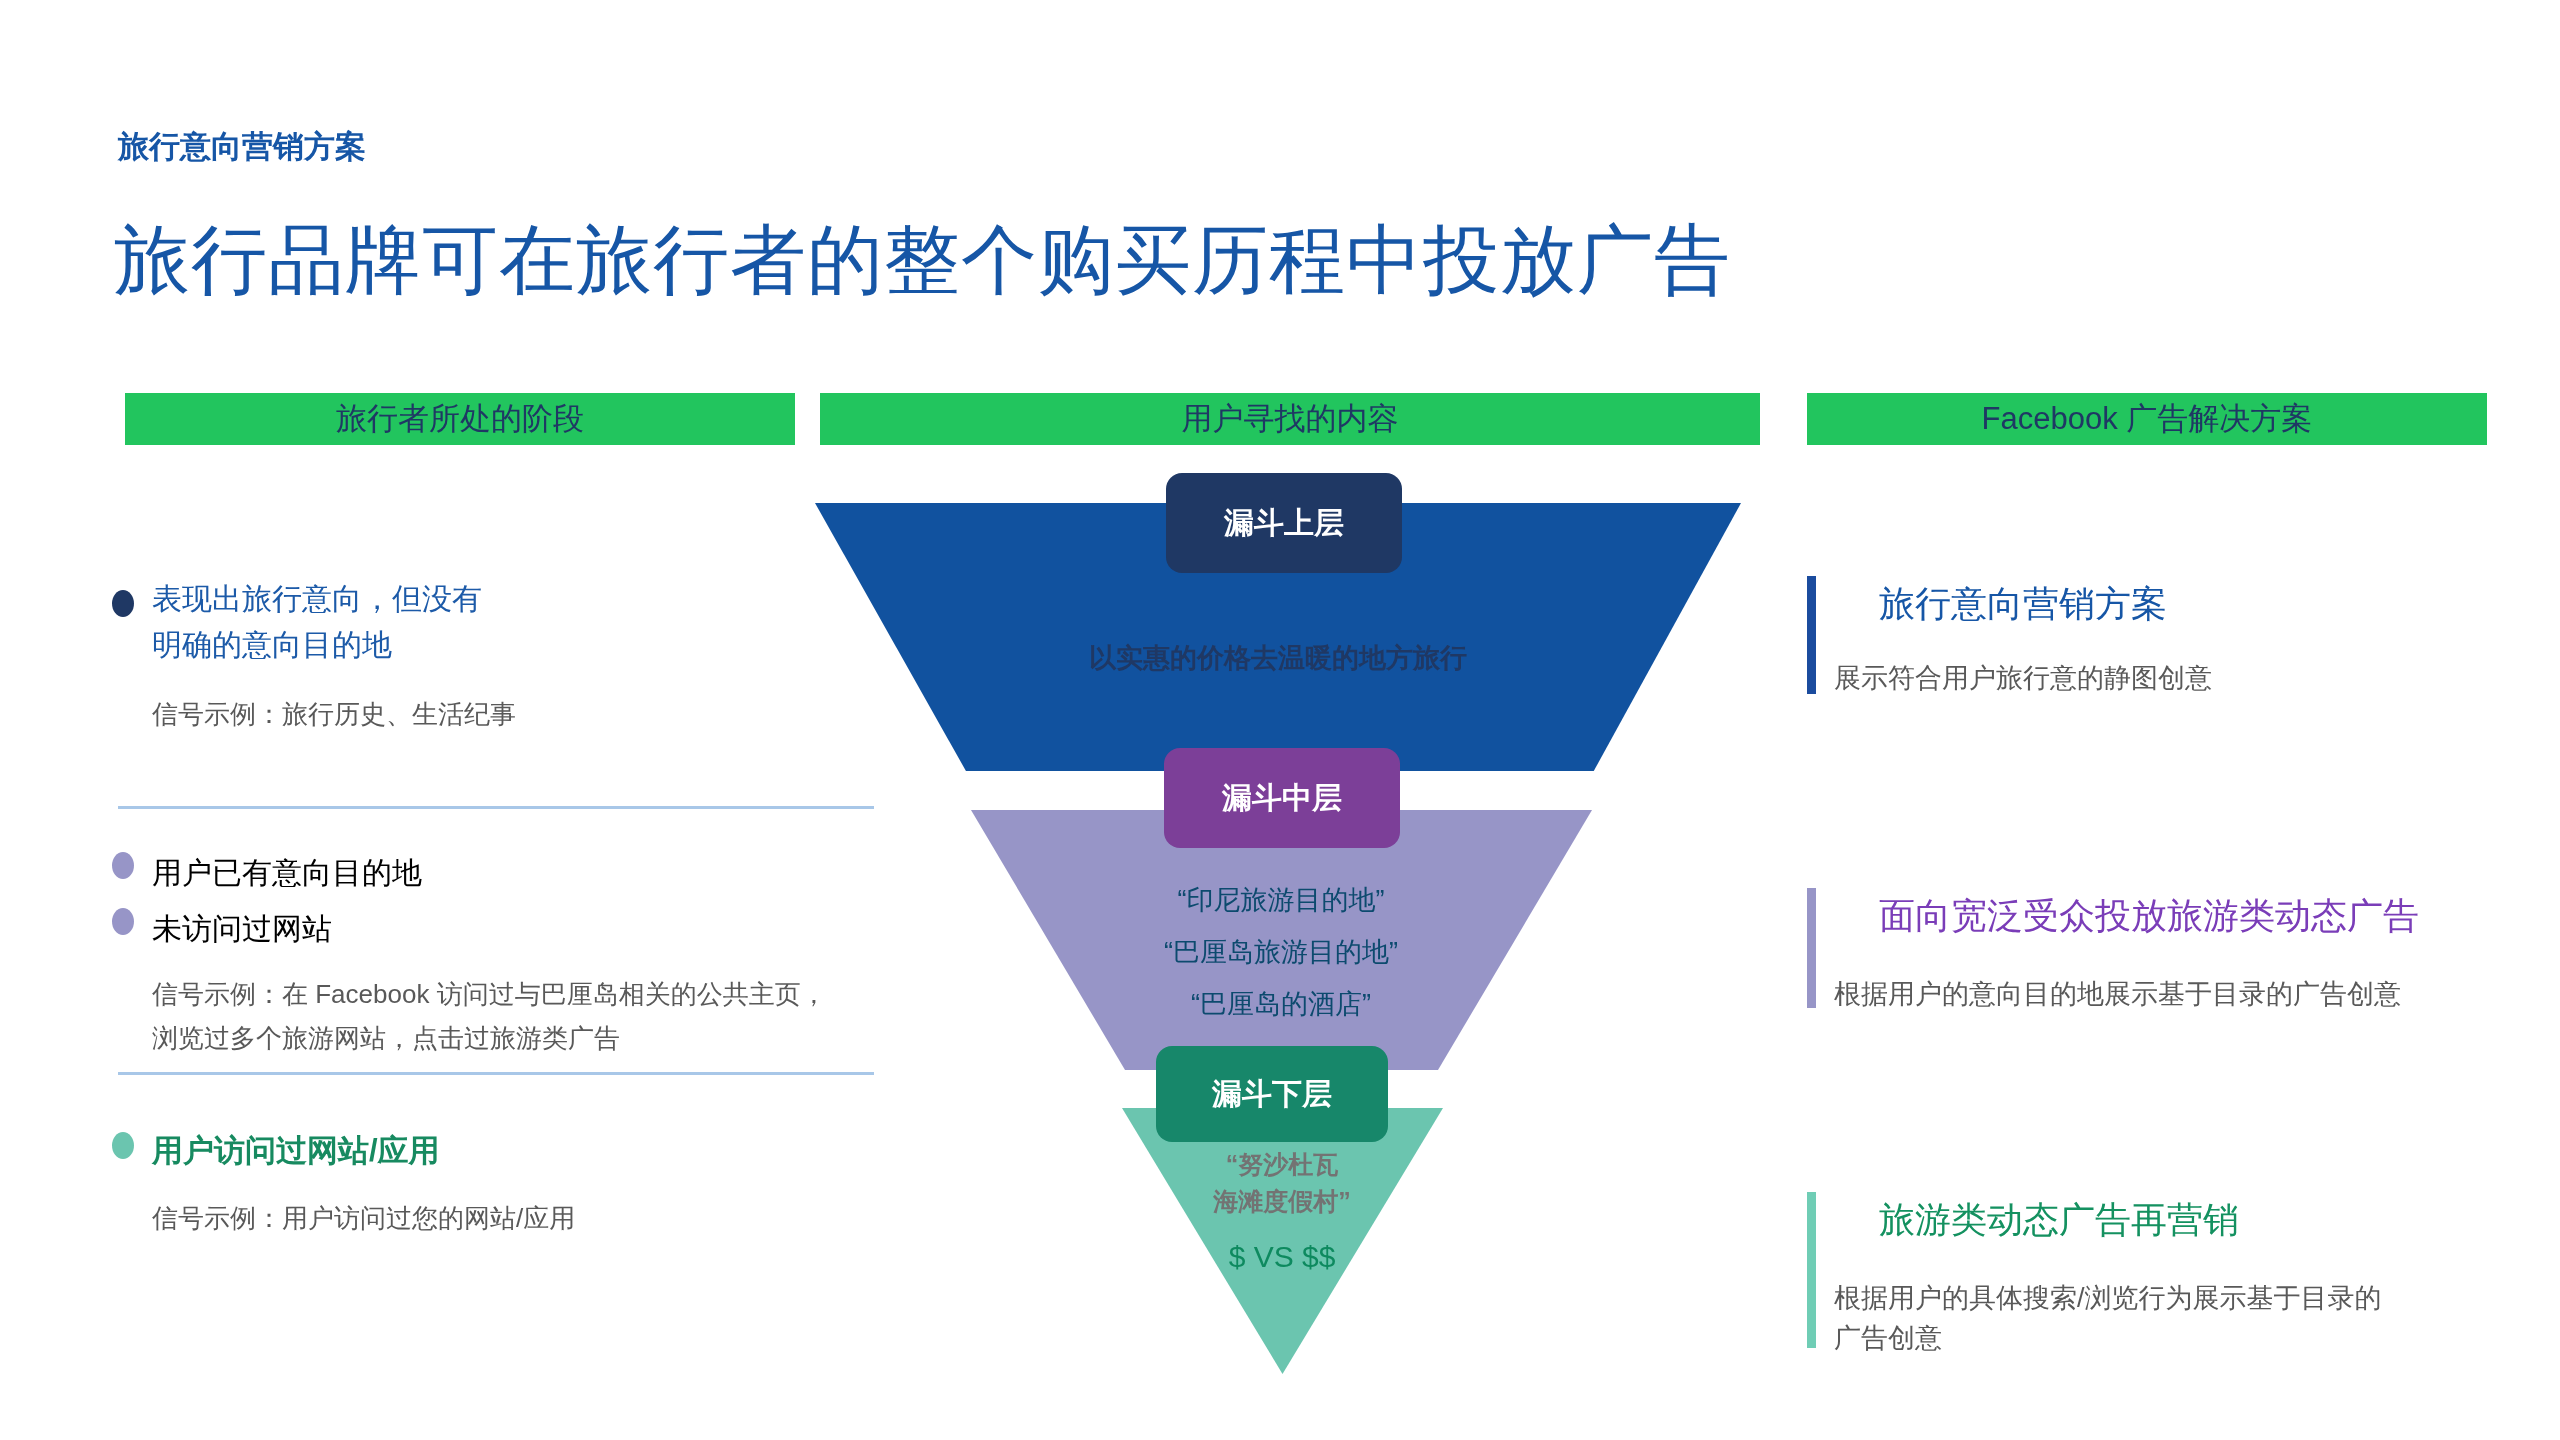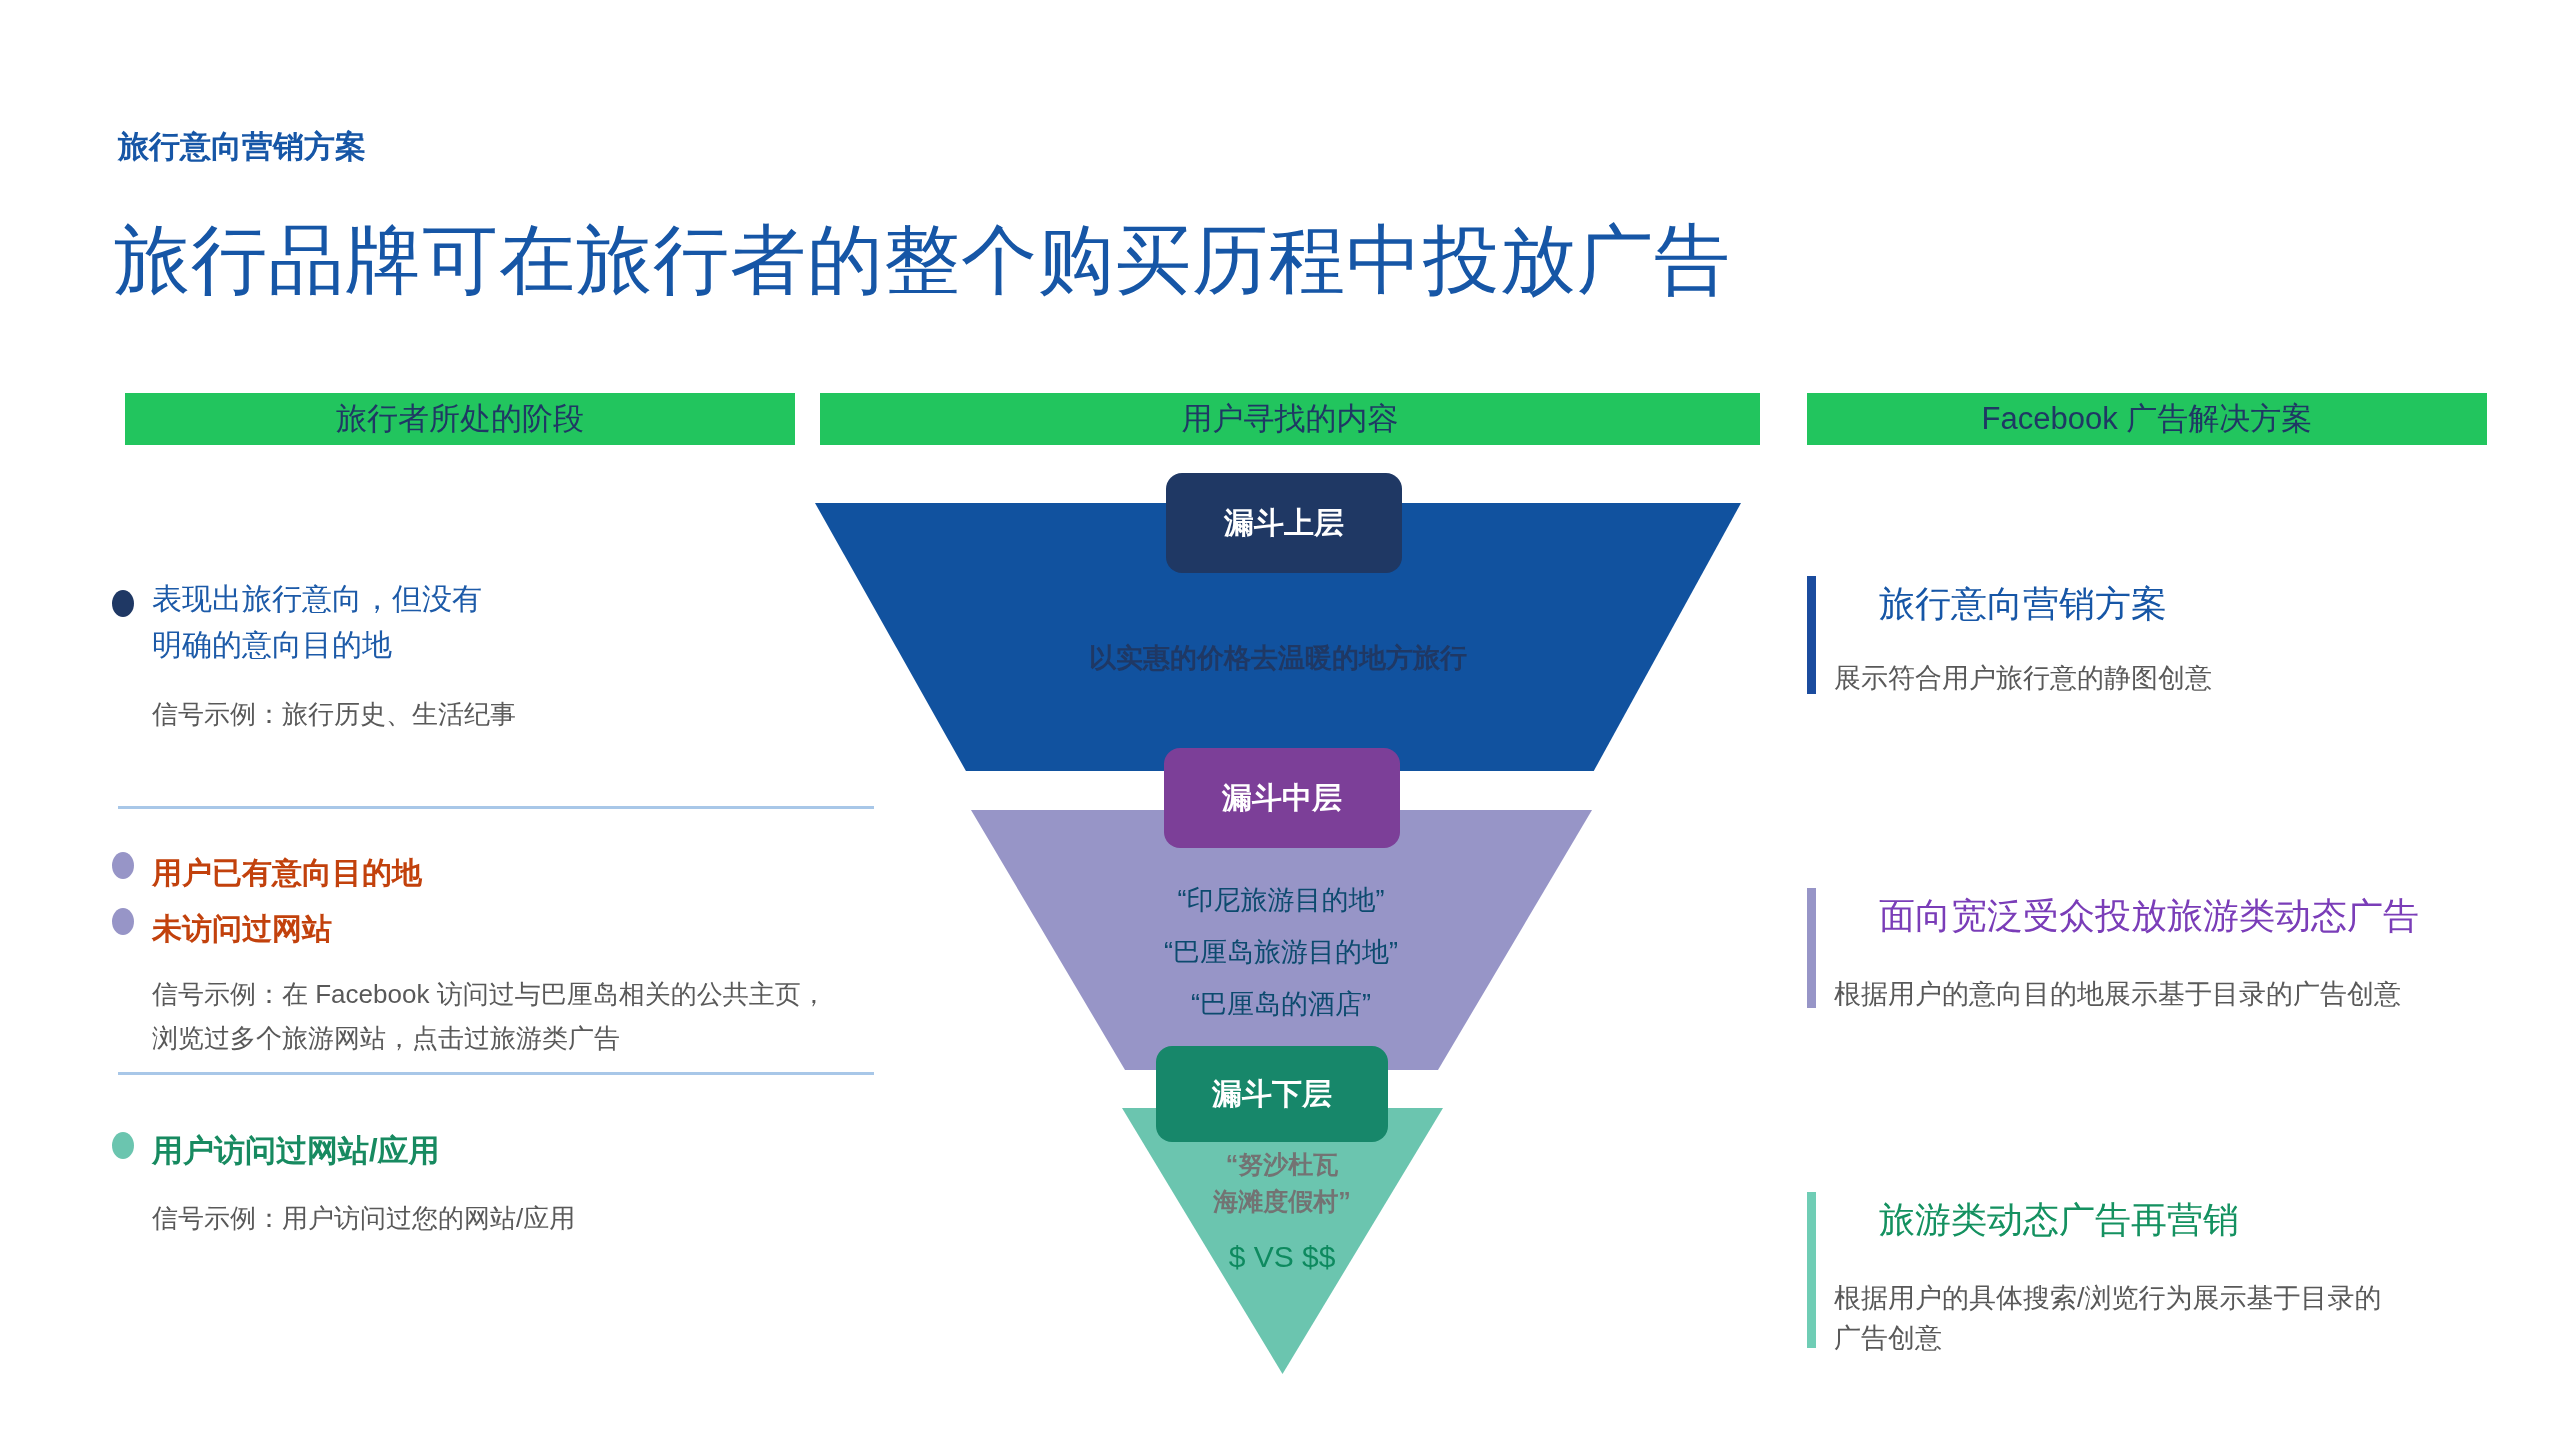--- a/index.html
+++ b/index.html
@@ -17,21 +17,21 @@
   .bar2{left:820px;width:940px;}
   .bar3{left:1807px;width:680px;}
 
   
   .bullet{width:22px;height:27px;border-radius:50%;}
   .b-navy{background:#1F3864;}
   .b-purple{background:#9795C7;}
   .b-teal{background:#6BC5AF;}
   .item{font-size:30px;line-height:46px;}
   .item-blue{color:#1C5AA8;}
-  .item-purple{color:#c2410c;font-weight:bold;}
+  .item-purple{color:#000000;}
   .item-green{color:#178A60;font-weight:bold;font-size:31px;}
   .signal{font-size:26px;line-height:44px;color:#595959;}
   .divider{height:3px;background:#A8C7E8;width:756px;left:118px;}
 
   
   .shape{position:absolute;}
   .shape-top{left:815px;top:503px;width:926px;height:268px;background:#11529F;
     clip-path:polygon(0 0,100% 0,84.1% 100%,16.3% 100%);}
   .shape-mid{left:971px;top:810px;width:621px;height:260px;background:#9795C7;
     clip-path:polygon(0 0,100% 0,75.2% 100%,24.8% 100%);}

